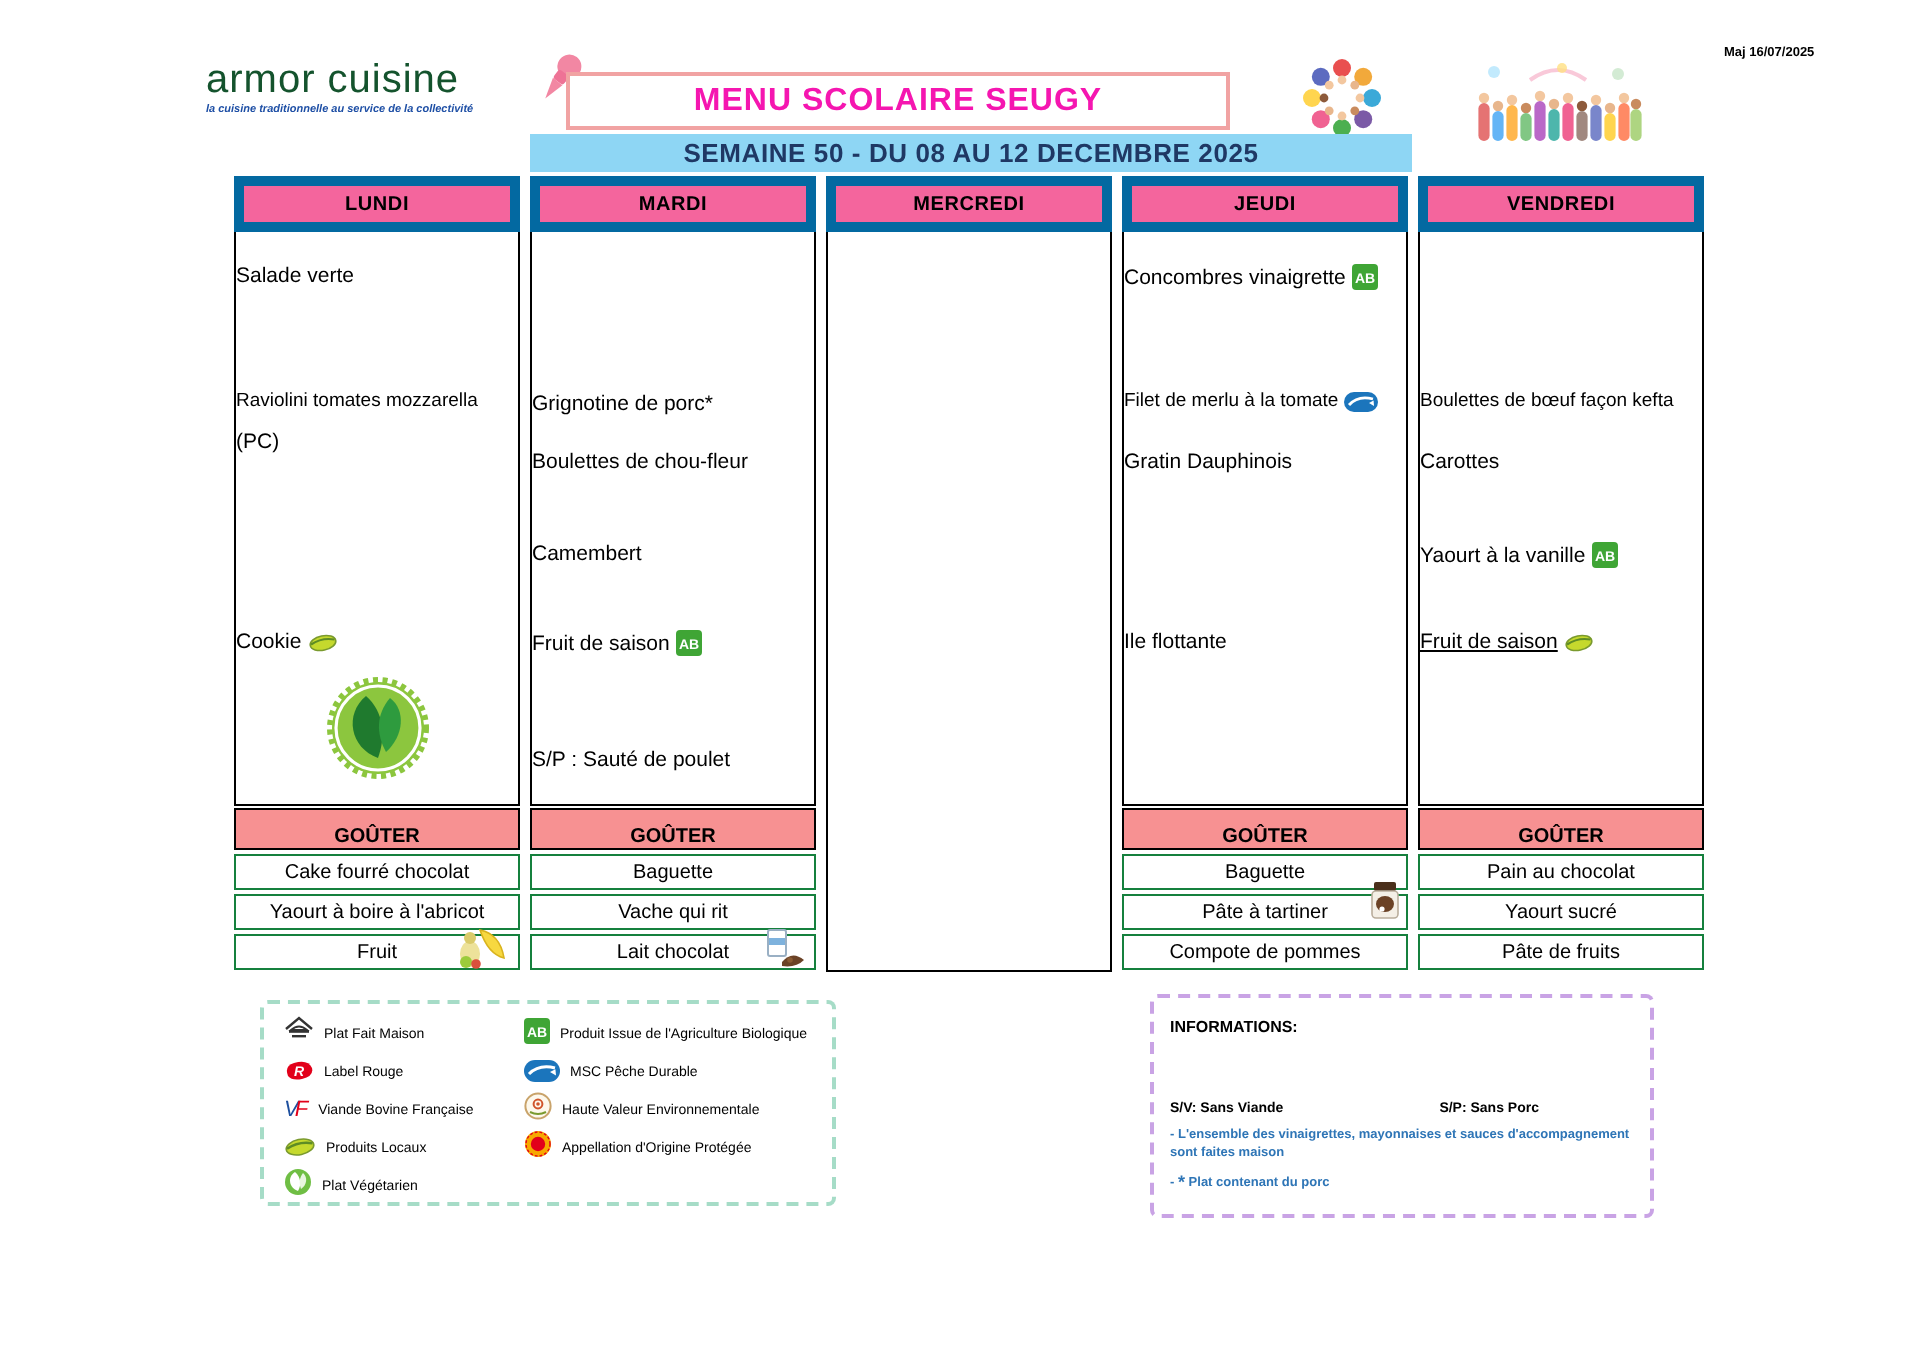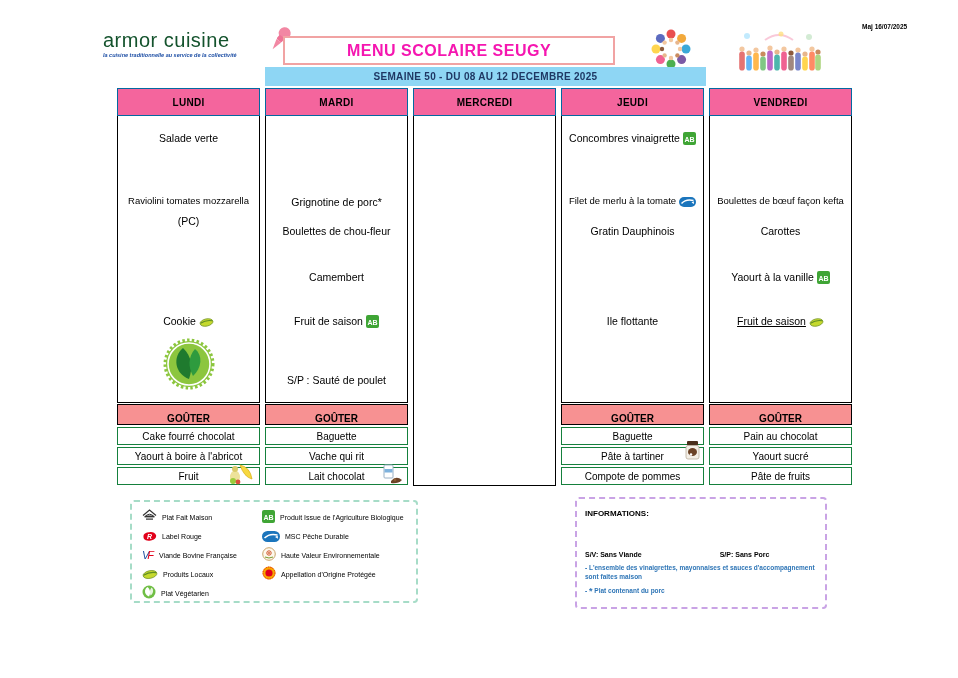--- a/index.html
+++ b/index.html
@@ -8,31 +8,31 @@
 
   
   .logo { position:absolute; left:103px; top:30px; width:170px; }
   .logo-name { color:#14532d; font-weight:normal; font-size:20px; letter-spacing:.5px; line-height:1; }
   .logo-tag { color:#1E4FA5; font-weight:bold; font-style:italic; font-size:5.5px; margin-top:2px; }
   .maj { position:absolute; left:862px; top:23px; font-size:6.5px; font-weight:bold; }
   .title-box { position:absolute; left:283px; top:36px; width:332px; height:29px; border:2px solid #F1A3A3; background:#fff; display:flex; align-items:center; justify-content:center; }
   .title-text { color:#F516B0; font-weight:bold; font-size:16px; letter-spacing:.5px; }
   .pin { position:absolute; left:266px; top:24px; }
   .banner { position:absolute; left:265px; top:67px; width:441px; height:19px; background:#8ED6F4; display:flex; align-items:center; justify-content:center; }
-  .banner span { font-size:10px; font-weight:bold; color:#1F3864; letter-spacing:.3px; }
+  .banner span { font-size:13px; font-weight:bold; color:#1F3864; letter-spacing:.3px; }
   .kids-circle { position:absolute; left:648px; top:26px; }
   .kids-crowd { position:absolute; left:737px; top:28px; }
 
   
   .cols { position:absolute; left:117px; top:88px; display:flex; gap:5px; }
   .day-col { width:143px; }
-  .day-head { height:28px; background:#F4659D; border:1px solid #0369a1; display:flex; align-items:center; justify-content:center; font-weight:bold; font-size:10px; letter-spacing:.3px; }
+  .day-head { height:28px; background:#F4659D; border:5px solid #0369a1; display:flex; align-items:center; justify-content:center; font-weight:bold; font-size:10px; letter-spacing:.3px; }
   .day-body { position:relative; height:287px; border:1px solid #000; border-top:0; background:#fff; }
   .day-body.tall { height:370px; }
-  .mi { position:absolute; left:0; width:100%; text-align:center; font-size:10.5px; line-height:1.15; white-space:nowrap; }
+  .mi { position:absolute; left:0; width:100%; text-align:left; font-size:10.5px; line-height:1.15; white-space:nowrap; }
   .mi.sm { font-size:9.5px; }
   .mi .u { text-decoration:underline; }
   .ic { display:inline-block; vertical-align:-3px; margin-left:3px; }
   .veg { position:absolute; top:220px; left:50%; transform:translateX(-50%); }
   .gouter-head { margin-top:1px; height:21px; background:#F79192; border:1px solid #000; display:flex; align-items:flex-end; justify-content:center; font-weight:bold; font-size:10px; }
   .g-row { position:relative; margin-top:2px; height:18px; border:1px solid #15803d; background:#fff; display:flex; align-items:center; justify-content:center; font-size:10px; }
   .g-ic { position:absolute; right:3px; top:-7px; }
 
   
   .legend { position:absolute; left:130px; top:500px; width:288px; height:103px; border:2px dashed #A6DCC7; border-radius:4px; background:#fff; }

